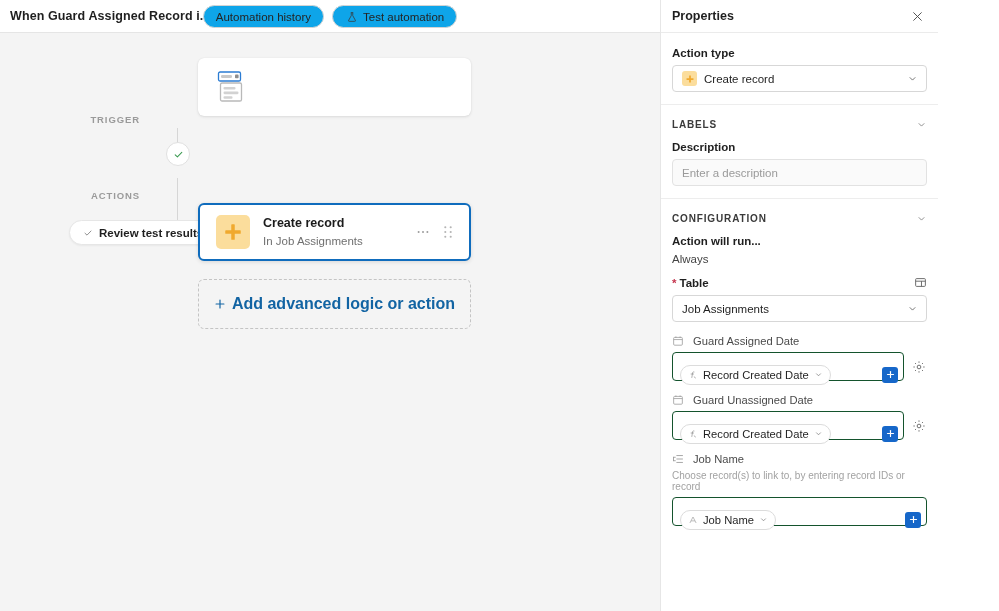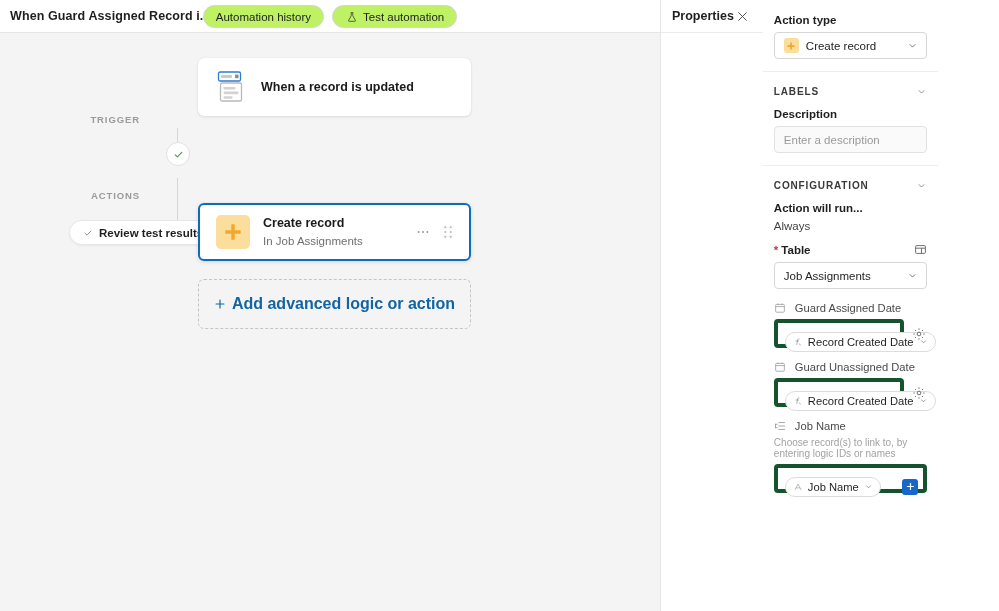--- a/index.html
+++ b/index.html
@@ -32,21 +32,21 @@
     justify-content: center; cursor: pointer; color: #6b6b6b;
   }
   .topbar-center {
     position: absolute; left: 0; right: 0; top: 0; height: 33px;
     display: flex; align-items: center; justify-content: center; gap: 8px;
     pointer-events: none;
   }
   .pill-btn {
     pointer-events: auto;
     height: 23px; border: 1px solid #d4d4d4; border-radius: 12px;
-    background: #bef264; display: flex; align-items: center; gap: 5px;
+    background: #0ea5e9; display: flex; align-items: center; gap: 5px;
     padding: 0 12px; font-size: 11.5px; color: #242424; cursor: pointer;
     white-space: nowrap;
   }
 
   
   .canvas { position: relative; width: 660px; height: 578px; background: #f4f4f4; }
 
   .rail-label {
     position: absolute; font-size: 9.5px; letter-spacing: .9px;
     color: #9a9a9a; font-weight: 600; text-align: right; width: 60px;
@@ -93,21 +93,21 @@
     position: absolute; border: 1px dashed #c4c4c4; border-radius: 6px;
     display: flex; align-items: center; justify-content: center;
     gap: 6px; color: #1264a3; font-size: 16px; font-weight: 600;
     cursor: pointer; background: transparent;
   }
 
   
   .panel {
     width: 278px; height: 611px; background: #fff;
     border-left: 1px solid #e6e6e6;
-    display: flex; 
+    display: flex; flex-direction: column;
     position: relative; overflow: hidden;
   }
   .panel-head {
     height: 33px; flex: 0 0 33px; display: flex; align-items: center;
     justify-content: space-between; padding: 0 12px 0 11px;
     border-bottom: 1px solid #ebebeb;
   }
   .panel-title { font-size: 12.5px; font-weight: 600; color: #1f1f1f; }
   .panel-body { flex: 1 1 auto; overflow: hidden; }
 
@@ -140,21 +140,21 @@
     font-size: 11.5px; color: #9a9a9a; cursor: text;
   }
 
   .row-label {
     display: flex; align-items: center; gap: 9px;
     font-size: 11.2px; color: #4a4a4a; margin-bottom: 5px;
   }
   .row-hint { font-size: 10px; color: #a2a2a2; margin-bottom: 5px; }
 
   .value-box {
-    height: 29px; border: 4px solid #14532d; border-radius: 4px; background: #fff;
+    height: 29px; border: 1px solid #14532d; border-radius: 4px; background: #fff;
     display: flex; align-items: center; padding: 16px 5px 0 7px; gap: 6px;
   }
   .token {
     height: 20px; border: 1px solid #dcdcdc; border-radius: 10px; background: #fff;
     display: flex; align-items: center; gap: 5px; padding: 0 7px 0 7px;
     font-size: 11.2px; color: #1f1f1f; cursor: pointer; white-space: nowrap;
   }
   .blue-plus {
     width: 16px; height: 16px; border-radius: 3px; background: #1667c9;
     display: flex; align-items: center; justify-content: center;
@@ -236,21 +236,20 @@
             <rect x="2.5" y="1" width="22" height="9" rx="1.6" fill="#ffffff" stroke="#2b7cd3" stroke-width="1.3"></rect>
             <rect x="5" y="4" width="11" height="3" rx="1.2" fill="#c9c9c9"></rect>
             <rect x="19" y="3.6" width="3.6" height="3.6" rx=".8" fill="#8e8e8e"></rect>
             <rect x="4.5" y="12" width="21" height="18" rx="1.6" fill="#ffffff" stroke="#b9b9b9" stroke-width="1.3"></rect>
             <rect x="7.5" y="16" width="12" height="2.6" rx="1.1" fill="#d2d2d2"></rect>
             <rect x="7.5" y="20.6" width="15" height="2.6" rx="1.1" fill="#d2d2d2"></rect>
             <rect x="7.5" y="25.2" width="9" height="2.6" rx="1.1" fill="#d2d2d2"></rect>
           </svg>
         </div>
         <div class="card-text">
-          <div class="card-title">When a record is updated</div>
         </div>
       </div>
 
       <div class="card selected" style="left:198px; top:170px; width:273px; height:58px;">
         <div class="card-icon">
           <div class="plus-tile">
             <svg width="20" height="20" viewBox="0 0 16 16">
               <rect x="6.6" y="1.8" width="2.8" height="12.4" rx=".5" fill="#f0a92e"></rect>
               <rect x="1.8" y="6.6" width="12.4" height="2.8" rx=".5" fill="#f0a92e"></rect>
             </svg>
@@ -471,21 +470,21 @@
                 <line x1="6.4" y1="3.4" x2="14" y2="3.4"></line>
                 <line x1="6.4" y1="8" x2="14" y2="8"></line>
                 <line x1="6.4" y1="12.6" x2="14" y2="12.6"></line>
                 <line x1="2" y1="5.7" x2="2" y2="10.3"></line>
                 <line x1="2" y1="5.7" x2="4.4" y2="5.7"></line>
                 <line x1="2" y1="10.3" x2="4.4" y2="10.3"></line>
               </svg>
             </span>
             <span>Job Name</span>
           </div>
-          <div class="row-hint">Choose record(s) to link to, by entering logic IDs or names</div>
+          <div class="row-hint">Choose record(s) to link to, by entering record IDs or record</div>
           <div class="field-row">
             <div class="value-box">
               <span class="token">
                 <span>
                   <svg width="10" height="10" viewBox="0 0 16 16" fill="none" stroke="#9a9a9a" stroke-width="1.05">
                     <path d="M3 12.8L8 3.2l5 9.6"></path>
                     <line x1="4.9" y1="9.4" x2="11.1" y2="9.4"></line>
                   </svg>
                 </span>
                 <span>Job Name</span>

